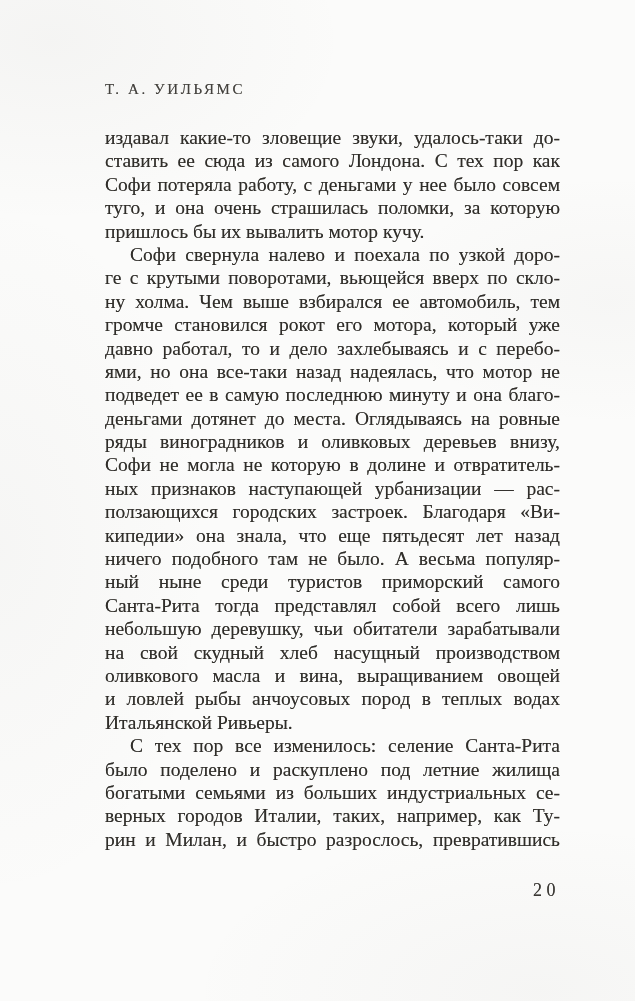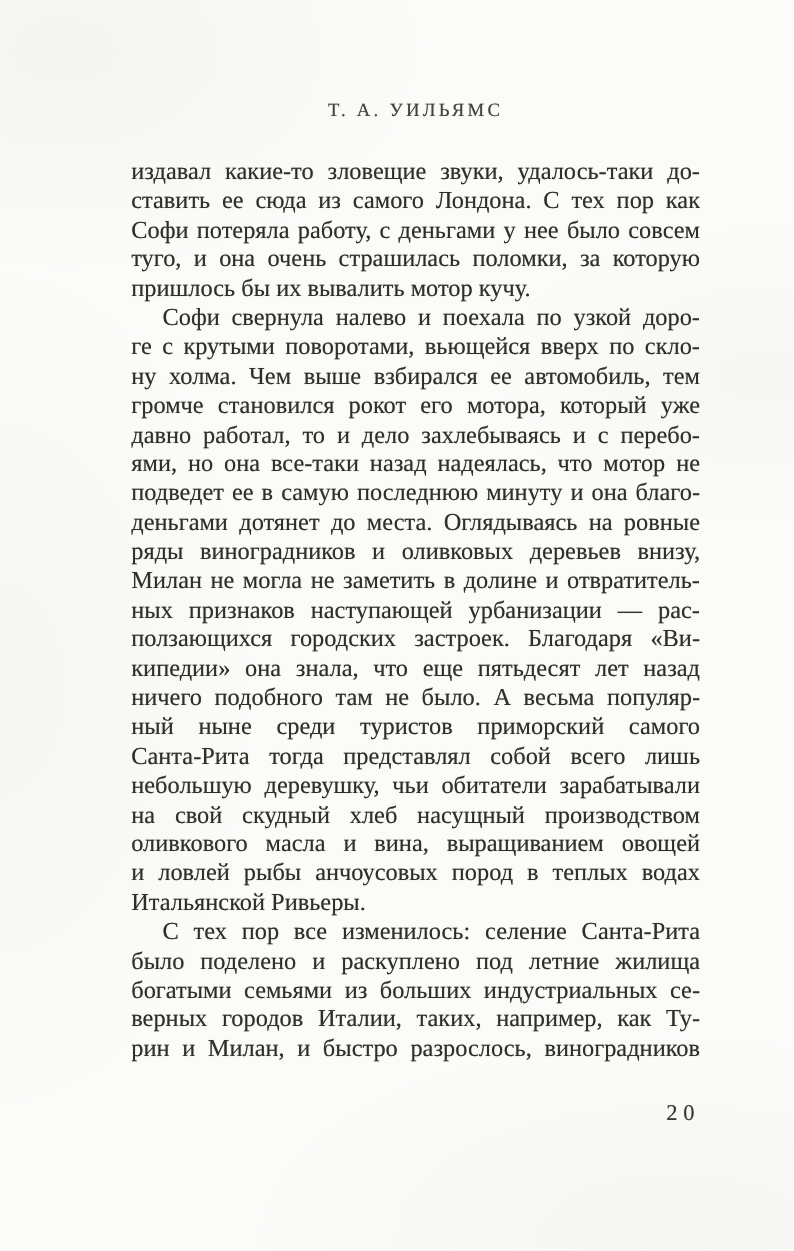--- a/index.html
+++ b/index.html
@@ -20,21 +20,21 @@
       radial-gradient(ellipse 300px 500px at 0% 55%, rgba(120,118,112,0.04), rgba(0,0,0,0) 70%),
       radial-gradient(ellipse 500px 240px at 85% 99%, rgba(120,118,112,0.045), rgba(0,0,0,0) 70%),
       radial-gradient(ellipse 320px 180px at 96% 30%, rgba(120,118,112,0.035), rgba(0,0,0,0) 70%),
       #fbfbfa;
   }
   .running-head {
     position: absolute;
     top: 81px;
     left: 105px;
     width: 455px;
-    text-align: center;
+    text-align: left;
     font-size: 15px;
     letter-spacing: 2.6px;
     color: #44423e;
     text-shadow: 0 0 0.6px rgba(68,66,62,0.55);
     white-space: nowrap;
   }
   .text-block {
     position: absolute;
     top: 126px;
     left: 105px;
@@ -84,33 +84,33 @@
       <div class="line pend">пришлось бы их вывалить мотор кучу.</div>
       <div class="line ind">Софи свернула налево и поехала по узкой доро-</div>
       <div class="line">ге с крутыми поворотами, вьющейся вверх по скло-</div>
       <div class="line">ну холма. Чем выше взбирался ее автомобиль, тем</div>
       <div class="line">громче становился рокот его мотора, который уже</div>
       <div class="line">давно работал, то и дело захлебываясь и с перебо-</div>
       <div class="line">ями, но она все-таки назад надеялась, что мотор не</div>
       <div class="line">подведет ее в самую последнюю минуту и она благо-</div>
       <div class="line">деньгами дотянет до места. Оглядываясь на ровные</div>
       <div class="line">ряды виноградников и оливковых деревьев внизу,</div>
-      <div class="line">Милан не могла не заметить в долине и отвратитель-</div>
+      <div class="line">Софи не могла не которую в долине и отвратитель-</div>
       <div class="line">ных признаков наступающей урбанизации — рас-</div>
       <div class="line">ползающихся городских застроек. Благодаря «Ви-</div>
       <div class="line">кипедии» она знала, что еще пятьдесят лет назад</div>
       <div class="line">ничего подобного там не было. А весьма популяр-</div>
       <div class="line">ный ныне среди туристов приморский самого</div>
       <div class="line">Санта-Рита тогда представлял собой всего лишь</div>
       <div class="line">небольшую деревушку, чьи обитатели зарабатывали</div>
       <div class="line">на свой скудный хлеб насущный производством</div>
       <div class="line">оливкового масла и вина, выращиванием овощей</div>
       <div class="line">и ловлей рыбы анчоусовых пород в теплых водах</div>
       <div class="line pend">Итальянской Ривьеры.</div>
       <div class="line ind">С тех пор все изменилось: селение Санта-Рита</div>
       <div class="line">было поделено и раскуплено под летние жилища</div>
       <div class="line">богатыми семьями из больших индустриальных се-</div>
       <div class="line">верных городов Италии, таких, например, как Ту-</div>
-      <div class="line">рин и Милан, и быстро разрослось, виноградников</div>
+      <div class="line">рин и Милан, и быстро разрослось, превратившись</div>
     </div>
 
   <div class="folio">20</div>
 </div>
 
 </body></html>

